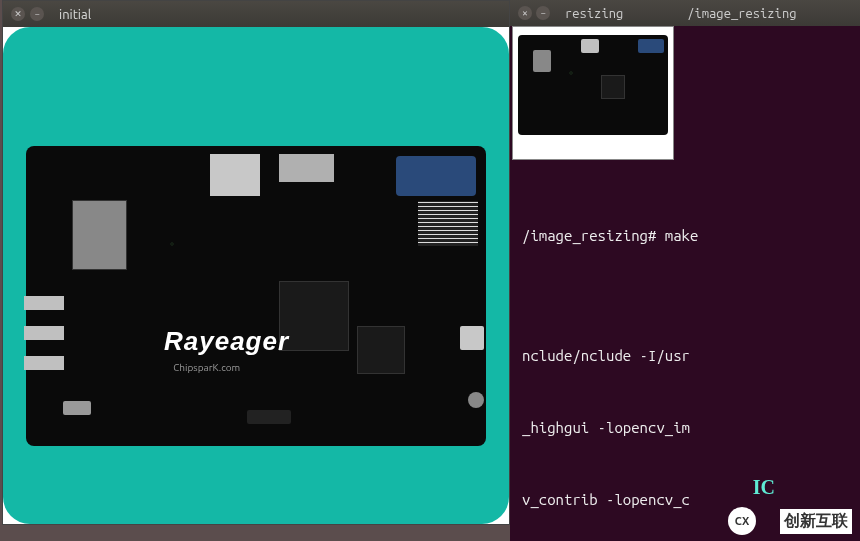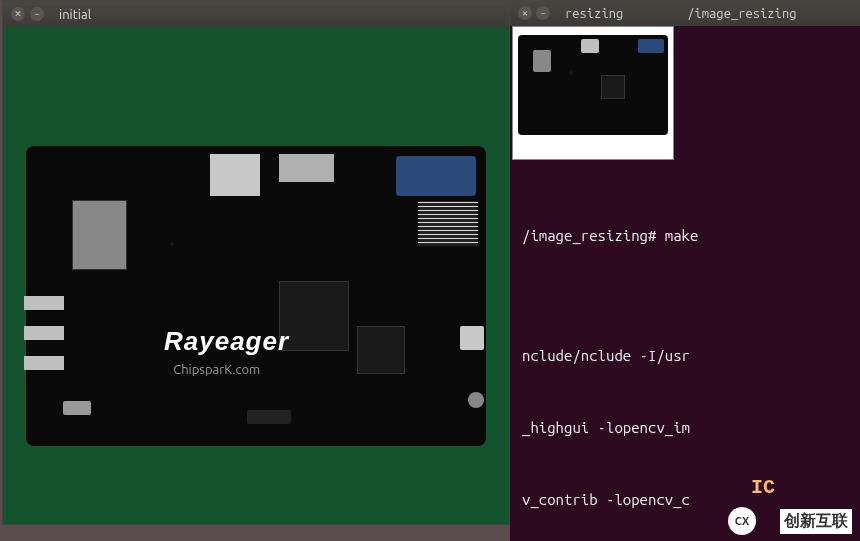--- a/index.html
+++ b/index.html
@@ -84,24 +84,25 @@
       font-size: 13px;
       margin-left: 10px;
       font-weight: 400;
     }
     .win-content {
       position: absolute;
       top: 26px;
       left: 0;
       right: 0;
       bottom: 0;
-      background: #14532d;
+      background: #14b8a6;
       display: flex;
       align-items: center;
       justify-content: center;
+      border-radius: 27px;
     }
     
     
     .pcb-large {
       width: 460px;
       height: 300px;
       background: #0a0a0a;
       border-radius: 8px;
       position: relative;
       margin-top: 40px;
@@ -122,21 +123,21 @@
       font-weight: bold;
       font-style: italic;
       font-size: 26px;
       letter-spacing: 1px;
     }
     .pcb-sublabel {
       position: absolute;
       left: 32%;
       top: 72%;
       color: #999;
-      font-size: 13px;
+      font-size: 10px;
     }
     .pcb-chip {
       position: absolute;
       background: #1a1a1a;
       border: 1px solid #333;
     }
     .pcb-port {
       position: absolute;
       background: #c0c0c0;
       border-radius: 2px;
@@ -230,24 +231,24 @@
       color: #333;
       font-weight: bold;
       font-size: 16px;
       background: #fff;
       padding: 2px 4px;
     }
     .ic-text {
       position: absolute;
       right: 85px;
       bottom: 42px;
-      color: #fdba74;
+      color: #5eead4;
       font-weight: bold;
       font-size: 20px;
-      font-family: Liberation Mono, monospace;
+      font-family: Liberation Serif, serif;
     }
   </style>
 </head>
 <body>
 
 <div class="bg-terminal">
   <div class="bg-terminal-titlebar">
     <div class="win-btn">✕</div>
     <div class="win-btn">−</div>
     <span class="bg-terminal-title">resizing</span>

